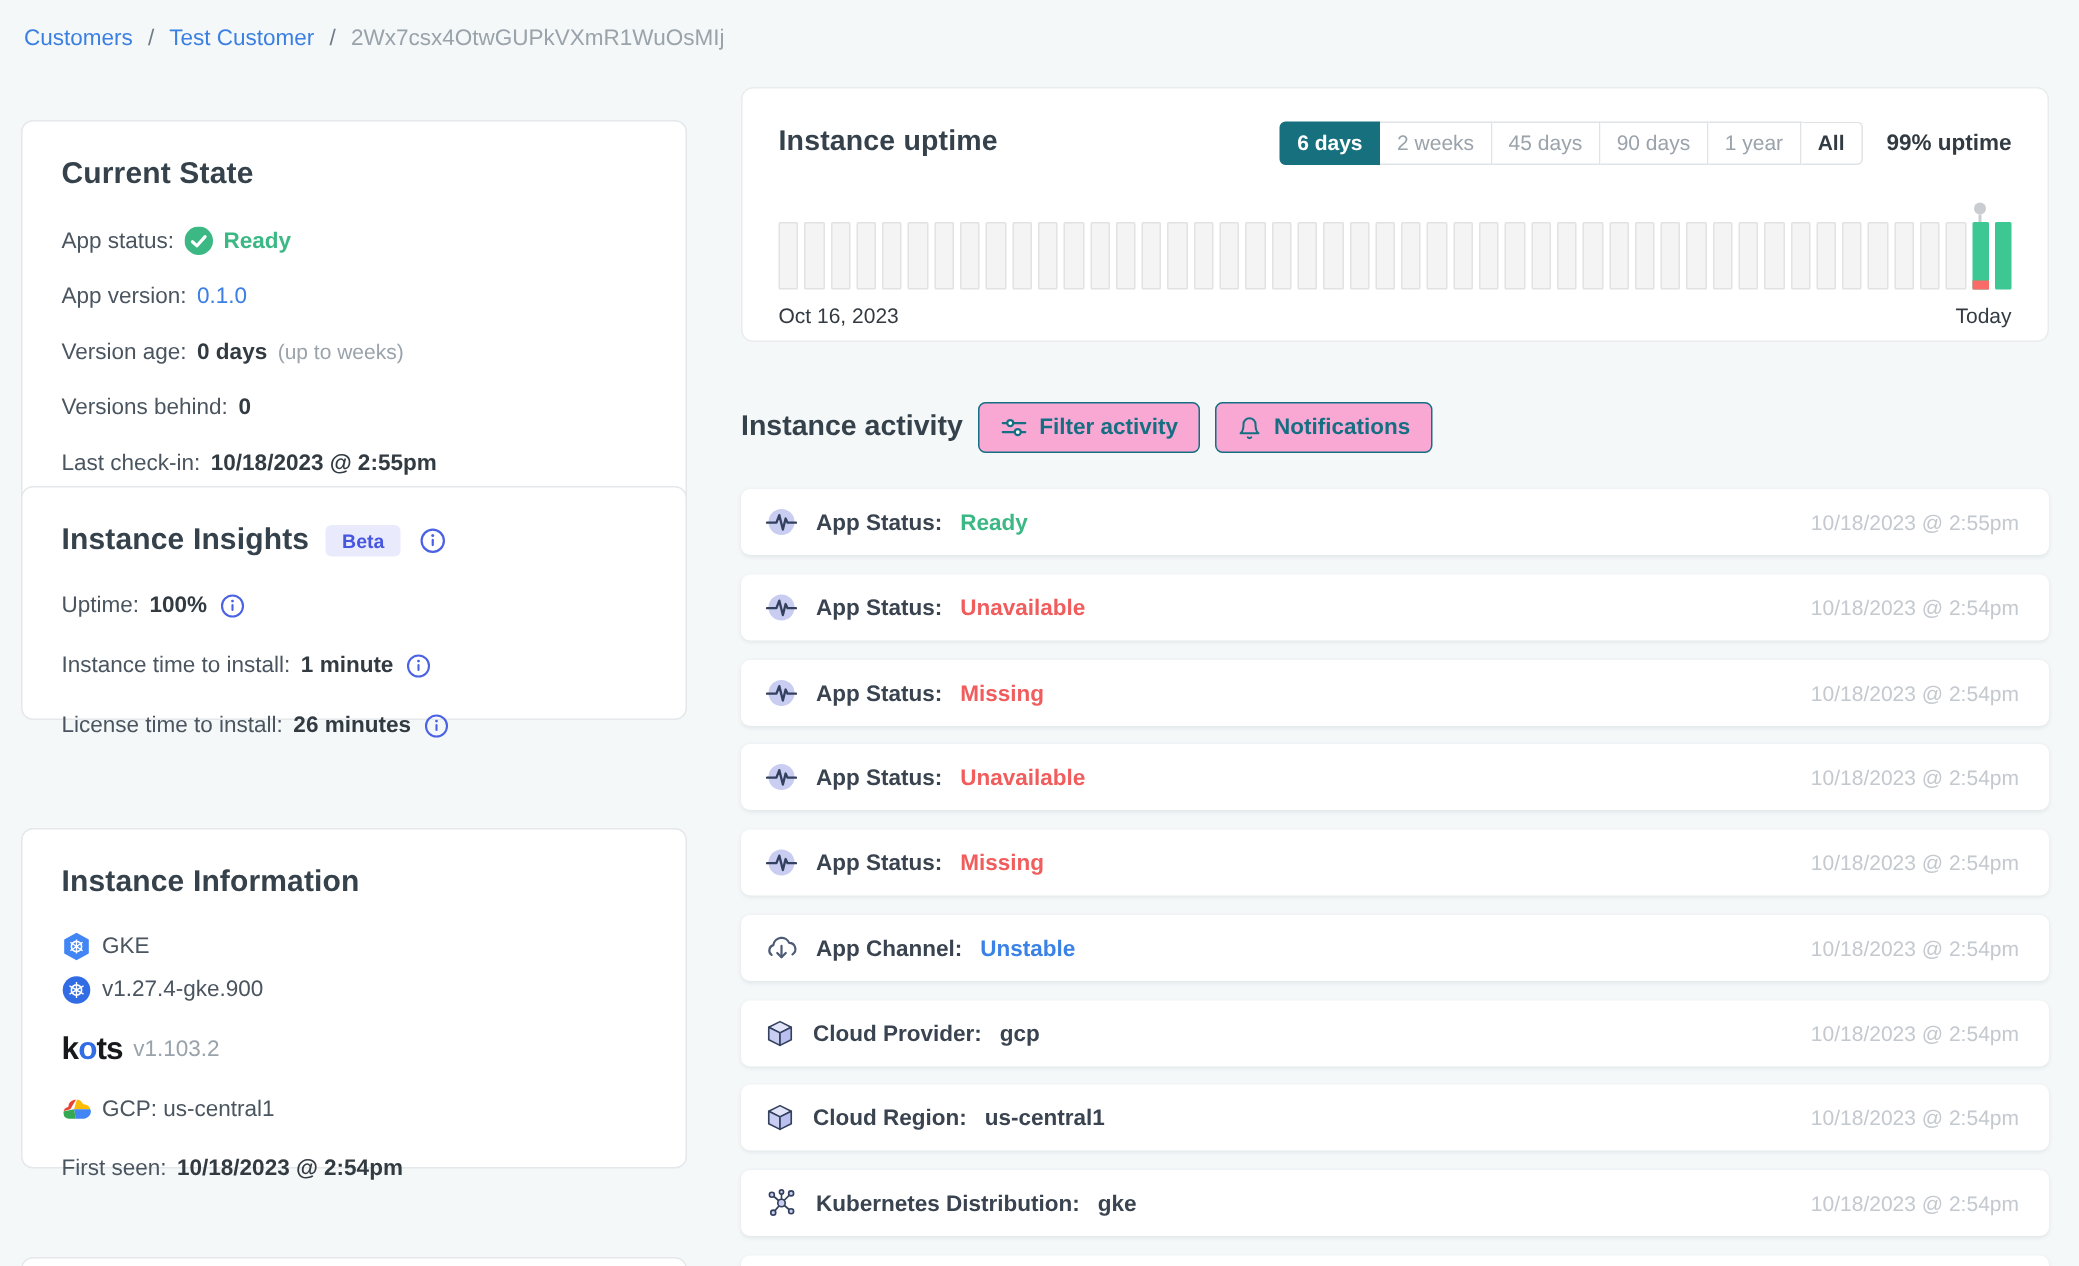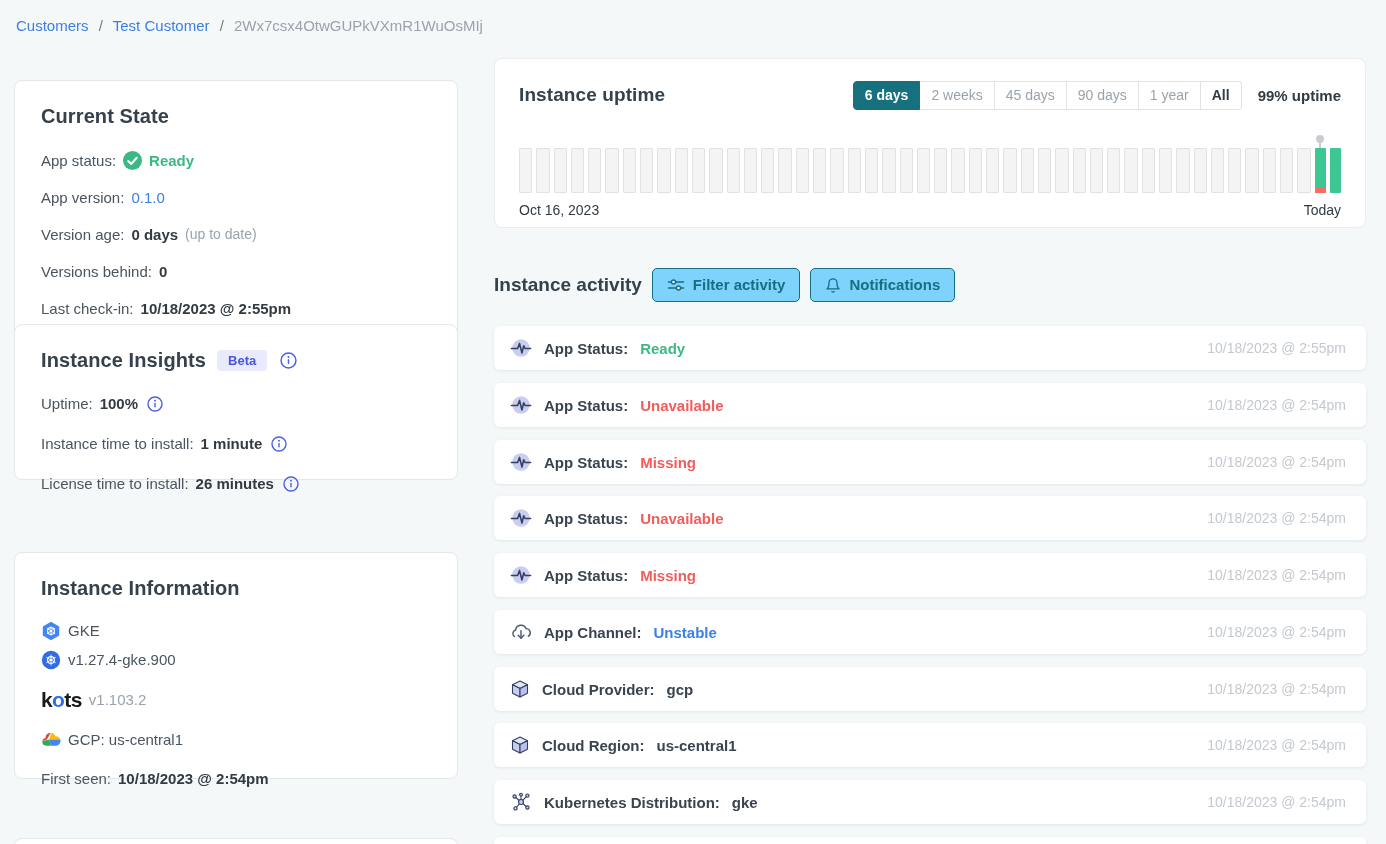--- a/index.html
+++ b/index.html
@@ -78,21 +78,21 @@
   .bar-marker::after {
     content: ""; position: absolute; left: 3px; top: 8px; width: 2px; height: 5px; background: #c9cdd1;
   }
   .uptime-axis { display: flex; margin-top: 9px; font-size: 14px; color: #323a42; }
   .uptime-axis .axis-end { margin-left: auto; }
 
   
   #activity-header { position: absolute; left: 494px; top: 268px; display: flex; align-items: center; gap: 10px; }
   .activity-title { font-size: 19px; font-weight: 700; color: #35414b; }
   .outline-btn {
-    display: inline-flex; align-items: center; gap: 8px; background: #7dd3fc;
+    display: inline-flex; align-items: center; gap: 8px; background: #f9a8d4;
     border: 1px solid #166e82; color: #166e82; font-family: inherit; font-weight: 600;
     font-size: 15px; padding: 7px 14px; border-radius: 5px; cursor: pointer; line-height: 1.2;
   }
 
   
   .activity-row {
     position: absolute; left: 494px; width: 872px; height: 44px;
     background: #fff; border-radius: 6px; box-shadow: 0 1px 3px rgba(60,70,80,.10);
     display: flex; align-items: center; padding: 0 20px 0 16px; gap: 12px;
   }
@@ -127,21 +127,21 @@
     </span>
     <span class="kv-success">Ready</span>
   </div>
   <div class="kv">
     <span class="kv-label">App version:</span>
     <a class="kv-link">0.1.0</a>
   </div>
   <div class="kv">
     <span class="kv-label">Version age:</span>
     <span class="kv-value">0 days</span>
-    <span class="kv-note">(up to date)</span>
+    <span class="kv-note">(up to weeks)</span>
   </div>
   <div class="kv">
     <span class="kv-label">Versions behind:</span>
     <span class="kv-value">0</span>
   </div>
   <div class="kv">
     <span class="kv-label">Last check-in:</span>
     <span class="kv-value">10/18/2023 @ 2:55pm</span>
   </div>
 </section>

